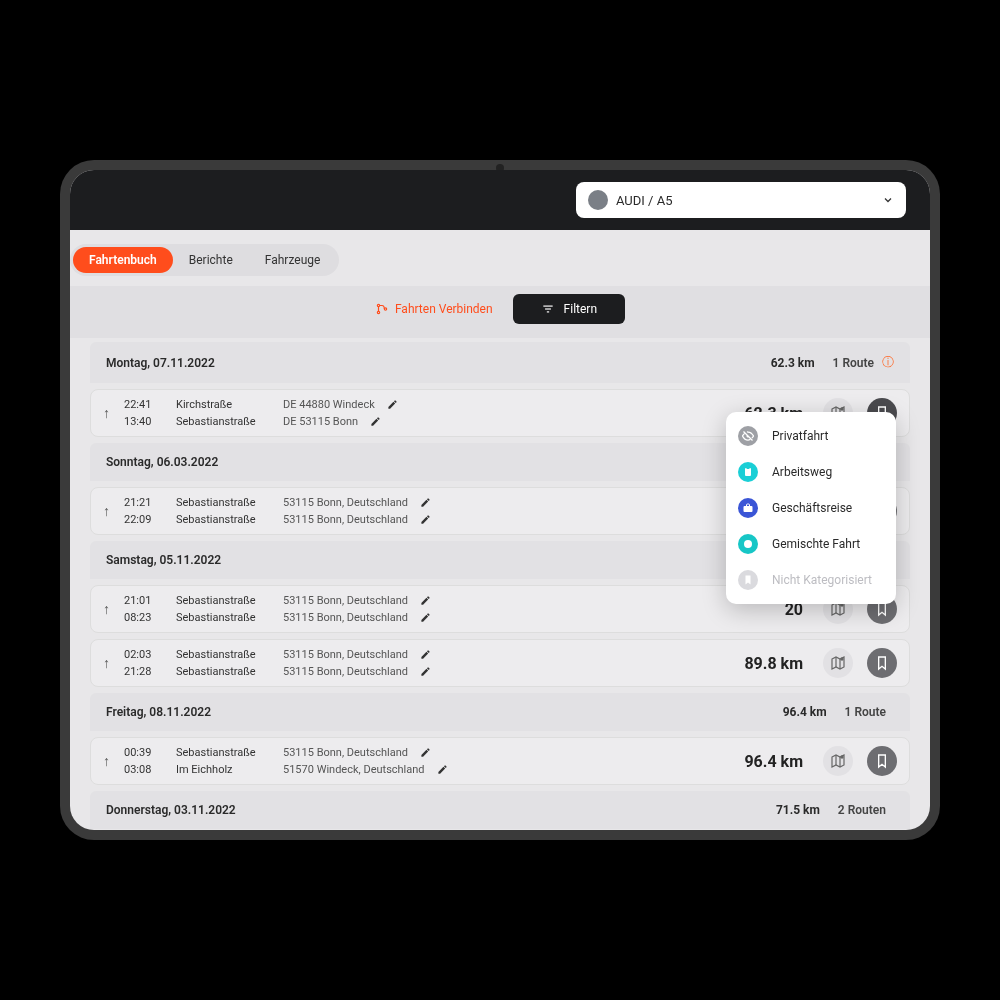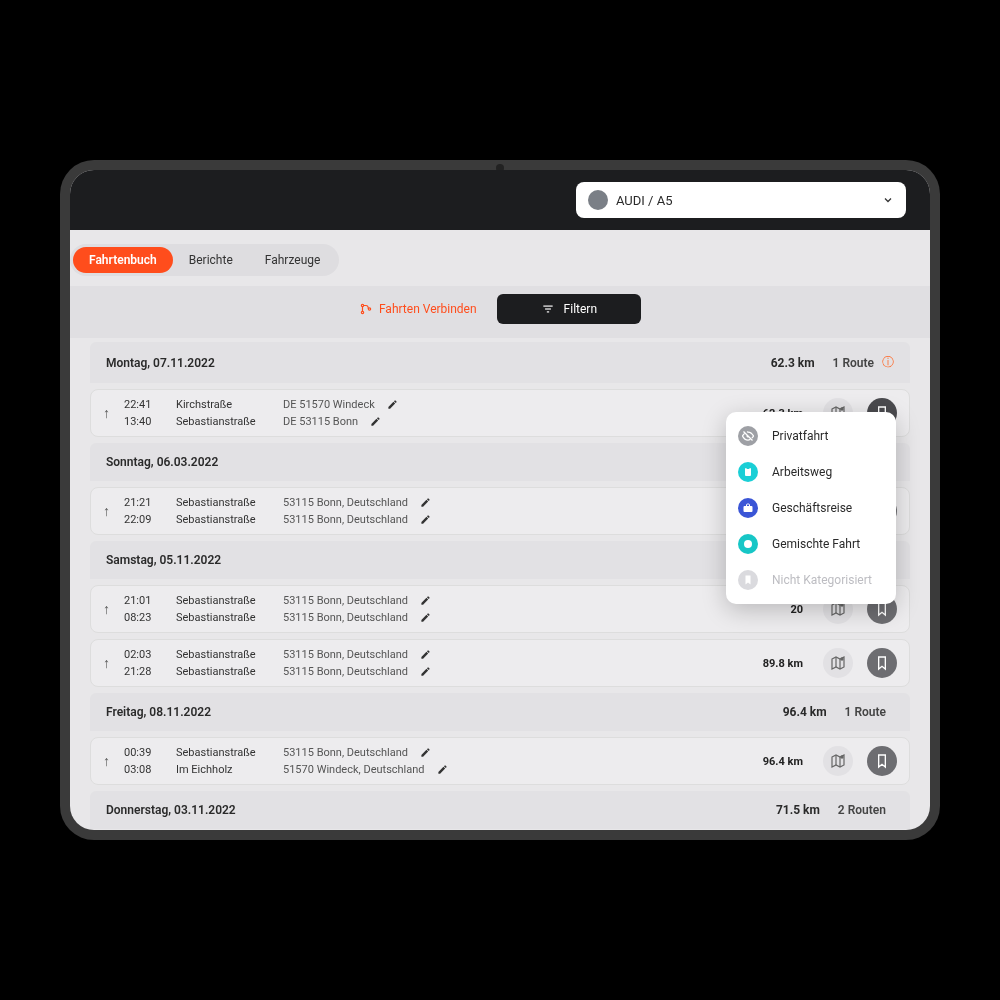--- a/index.html
+++ b/index.html
@@ -12,38 +12,38 @@
   .avatar{width:20px;height:20px;border-radius:50%;background:#7a7f86;flex:none;}
   .vehicle-select .label{flex:1;font-size:13px;color:#2a2a2a;}
   .chev{width:12px;height:12px;}
   .tabs { display:flex; gap:0; padding:14px 0 10px; }
   .pill-group{display:flex;background:#dedde0;border-radius:20px;padding:3px;gap:0;}
   .pill{padding:6px 16px;border-radius:18px;font-size:12px;color:#333;cursor:pointer;}
   .pill.active{background:#ff4d1c;color:#fff;font-weight:600;}
   .actions{display:flex;justify-content:center;gap:20px;padding:8px 0 14px;background:#e0dfe2;}
   .action-link{display:flex;align-items:center;gap:6px;font-size:12px;color:#ff4d1c;cursor:pointer;}
   .action-link svg{width:14px;height:14px;}
-  .filter-btn{background:#1c1d1f;color:#fff;border-radius:6px;padding:8px 44px;font-size:12px;display:flex;align-items:center;gap:9px;cursor:pointer;}
+  .filter-btn{background:#1c1d1f;color:#fff;border-radius:6px;padding:8px 28px;font-size:12px;display:flex;align-items:center;gap:9px;cursor:pointer;}
   .filter-btn svg{width:14px;height:14px;}
   .list{padding:0 20px; height:calc(100% - 168px); overflow:hidden;}
   .day-header{display:flex;align-items:center;padding:12px 16px;font-size:12px;color:#2a2a2a;background:#e2e1e4;border-radius:6px 6px 0 0;margin-top:4px;}
   .day-header .date{flex:1;font-weight:600;}
   .day-header .dist{font-weight:700;margin-right:18px;}
   .day-header .routes{font-weight:600;color:#444;margin-right:8px;}
   .day-header .warn{color:#ff6a2b;}
   .route-card{background:#edecee;border:1px solid #ddd;border-radius:8px;padding:8px 12px;margin:6px 0;display:flex;align-items:center;gap:14px;}
   .arrow-col{display:flex;flex-direction:column;align-items:center;font-size:10px;color:#555;}
   .uparrow{font-size:14px;line-height:1;}
   .times{display:flex;flex-direction:column;gap:4px;font-size:11px;color:#333;width:38px;}
   .locs{display:flex;flex-direction:column;gap:4px;font-size:11px;color:#333;flex:1;}
   .loc-row{display:flex;gap:12px;align-items:center;}
   .street{min-width:95px;}
   .city{color:#555;}
   .pen{width:11px;height:11px;color:#333;}
-  .dist-label{font-size:11px;font-weight:700;color:#222;margin-right:6px;}
+  .dist-label{font-size:16px;font-weight:700;color:#222;margin-right:6px;}
   .icon-btn{width:30px;height:30px;border-radius:50%;background:#e2e1e4;display:flex;align-items:center;justify-content:center;color:#666;cursor:pointer;}
   .icon-btn.dark{background:#6d6d71;color:#fff;}
   .icon-btn.dark-current{background:#4a4a4e;color:#fff;}
   .icon-btn svg{width:16px;height:16px;}
   .popover{position:absolute; right:34px; top:242px; width:170px; background:#fff; border-radius:10px; box-shadow:0 6px 24px rgba(0,0,0,.22); padding:6px 0; z-index:10;}
   .popover-item{display:flex;align-items:center;gap:14px;padding:8px 12px;font-size:12px;color:#2a2a2a;cursor:pointer;}
   .popover-item.disabled{color:#bdbdc2;}
   .pi-icon{width:20px;height:20px;border-radius:50%;display:flex;align-items:center;justify-content:center;font-size:11px;color:#fff;}
   .c-grey{background:#9ea0a5;} .c-cyan{background:#1acfd6;} .c-blue{background:#3a55d6;} .c-teal{background:#17c6c6;} .c-light{background:#dadade;}
 </style>
@@ -102,21 +102,21 @@
           <div class="arrow-col">
             <span class="uparrow">↑</span>
           </div>
           <div class="times">
             <span>22:41</span>
             <span>13:40</span>
           </div>
           <div class="locs">
             <div class="loc-row">
               <span class="street">Kirchstraße</span>
-              <span class="city">DE 51570 Windeck</span>
+              <span class="city">DE 44880 Windeck</span>
               <svg class="pen" viewBox="0 0 24 24" fill="#333">
                 <path d="M3 17.25V21h3.75L17.81 9.94l-3.75-3.75L3 17.25zM20.71 7.04a1 1 0 0 0 0-1.41l-2.34-2.34a1 1 0 0 0-1.41 0l-1.83 1.83 3.75 3.75 1.83-1.83z"></path>
               </svg>
             </div>
             <div class="loc-row">
               <span class="street">Sebastianstraße</span>
               <span class="city">DE 53115 Bonn</span>
               <svg class="pen" viewBox="0 0 24 24" fill="#333">
                 <path d="M3 17.25V21h3.75L17.81 9.94l-3.75-3.75L3 17.25zM20.71 7.04a1 1 0 0 0 0-1.41l-2.34-2.34a1 1 0 0 0-1.41 0l-1.83 1.83 3.75 3.75 1.83-1.83z"></path>
               </svg>

